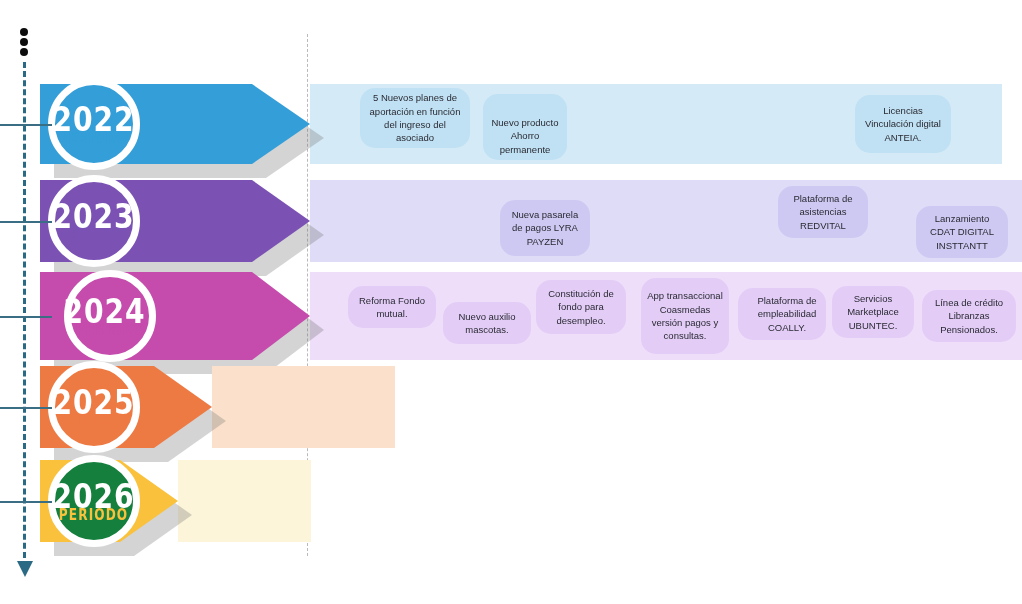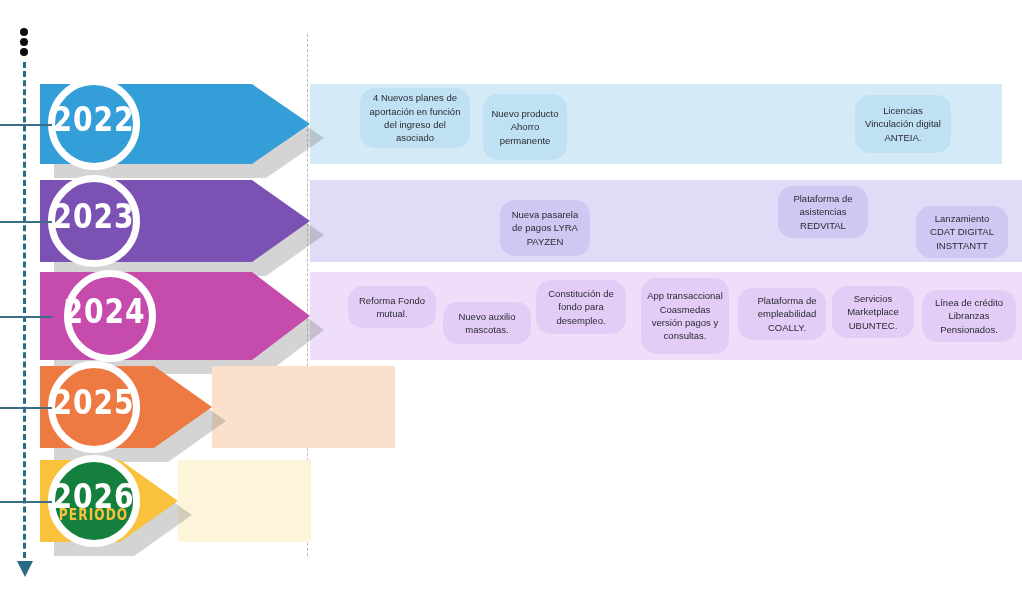--- a/index.html
+++ b/index.html
@@ -138,23 +138,23 @@
         <div class="arrow-shadow" style="left: 54px; top: 14px; width: 138px; height: 82px; clip-path: polygon(0px 0px, 80px 0px, 138px 50%, 80px 100%, 0px 100%);"></div>
         <div class="arrow" style="left: 40px; width: 138px; height: 82px; background: rgb(249, 193, 60); clip-path: polygon(0px 0px, 80px 0px, 138px 50%, 80px 100%, 0px 100%);"></div>
         <div class="badge" style="left: 48px; background: #15803d;">
           <div class="yr">2026</div>
           <div class="pd" style="color: rgb(249, 193, 60);">PERIODO</div>
         </div>
         <div class="tick" style="top: 41px;"></div>
       </div>
     </div>
 <div class="bubble" style="left: 360px; top: 88px; width: 110px; height: 60px; background: rgb(191, 225, 243);">
-      <span>4 Nuevos planes de aportación en función del ingreso del asociado</span>
+      <span>5 Nuevos planes de aportación en función del ingreso del asociado</span>
     </div>
-    <div class="bubble" style="left: 483px; top: 94px; width: 84px; height: 66px; background: rgb(191, 225, 243);">
+    <div class="bubble" style="left: 483px; top: 94px; width: 84px; height: 66px; background: rgb(191, 225, 243); align-items: flex-end;">
       <span>Nuevo producto Ahorro permanente</span>
     </div>
     <div class="bubble" style="left: 855px; top: 95px; width: 96px; height: 58px; background: rgb(191, 225, 243);">
       <span>Licencias Vinculación digital ANTEIA.</span>
     </div>
     <div class="bubble" style="left: 500px; top: 200px; width: 90px; height: 56px; background: rgb(206, 201, 242);">
       <span>Nueva pasarela de pagos LYRA PAYZEN</span>
     </div>
     <div class="bubble" style="left: 778px; top: 186px; width: 90px; height: 52px; background: rgb(206, 201, 242);">
       <span>Plataforma de asistencias REDVITAL</span>

